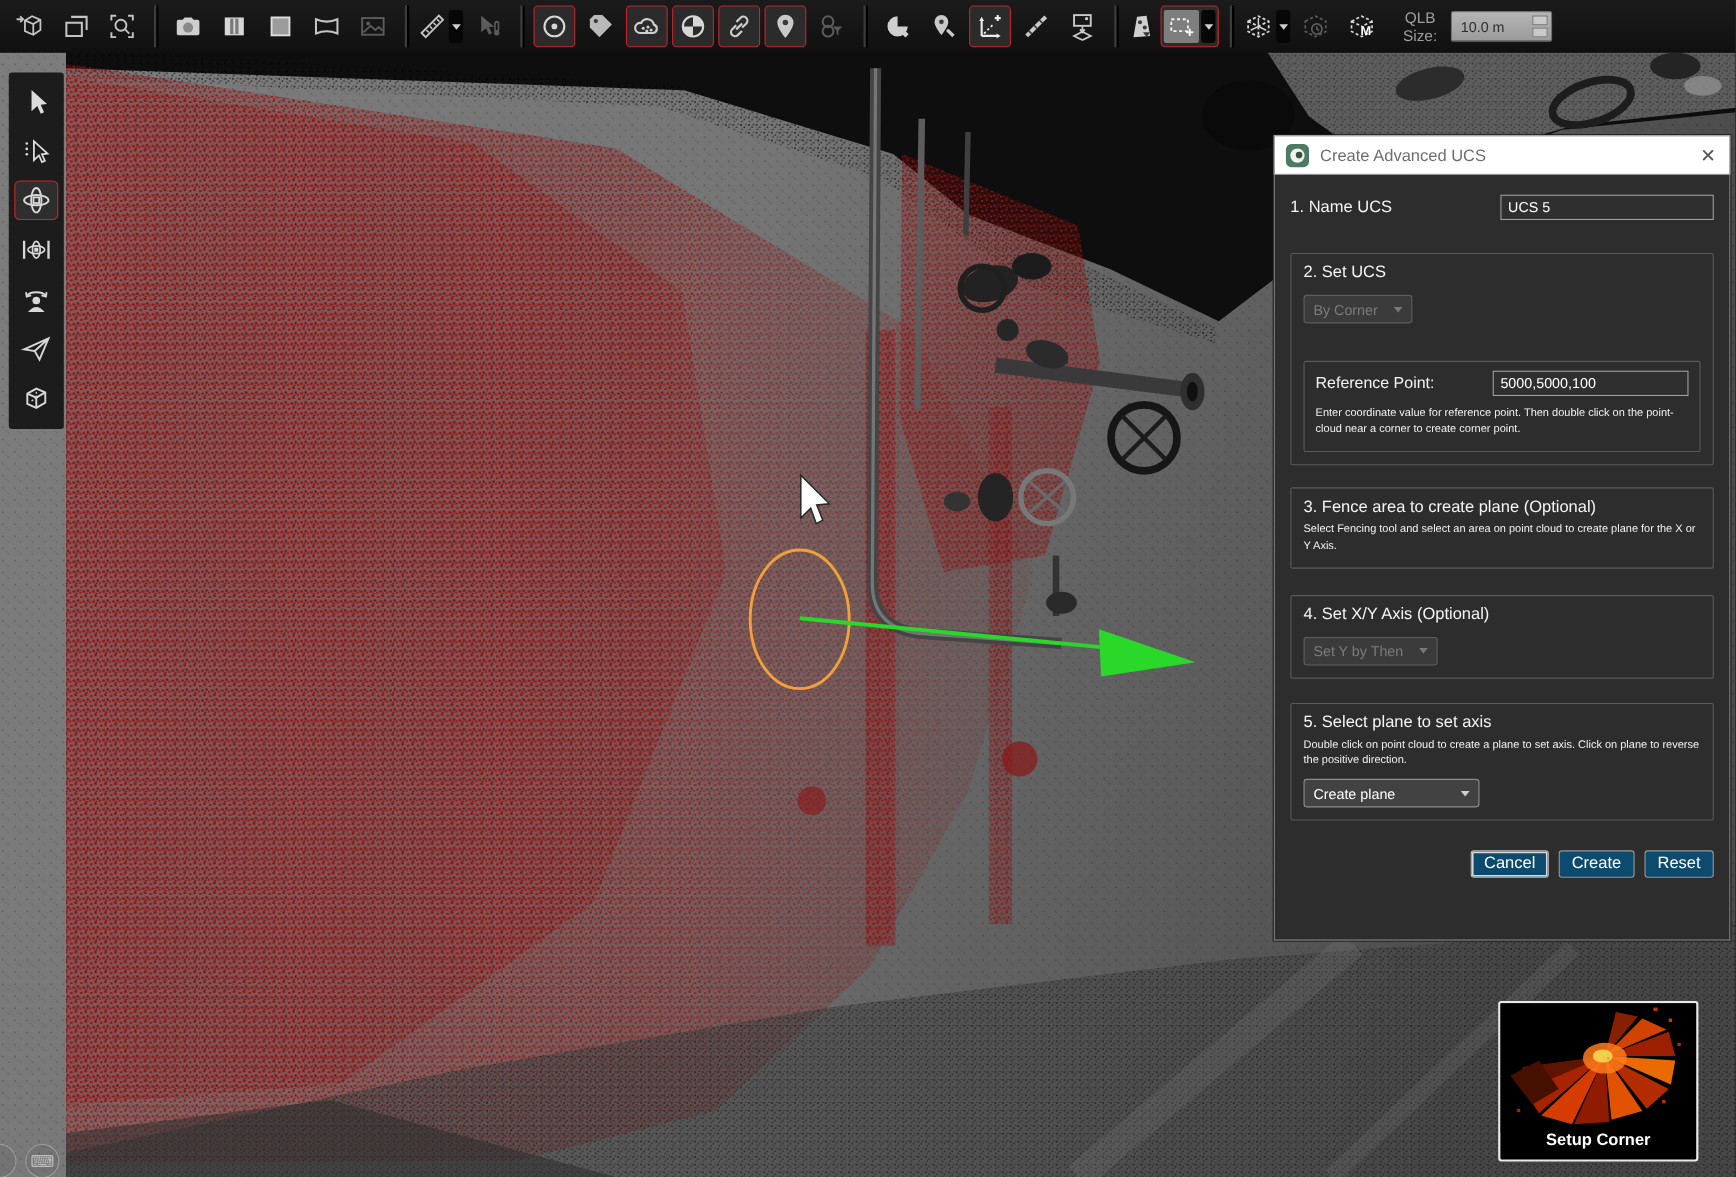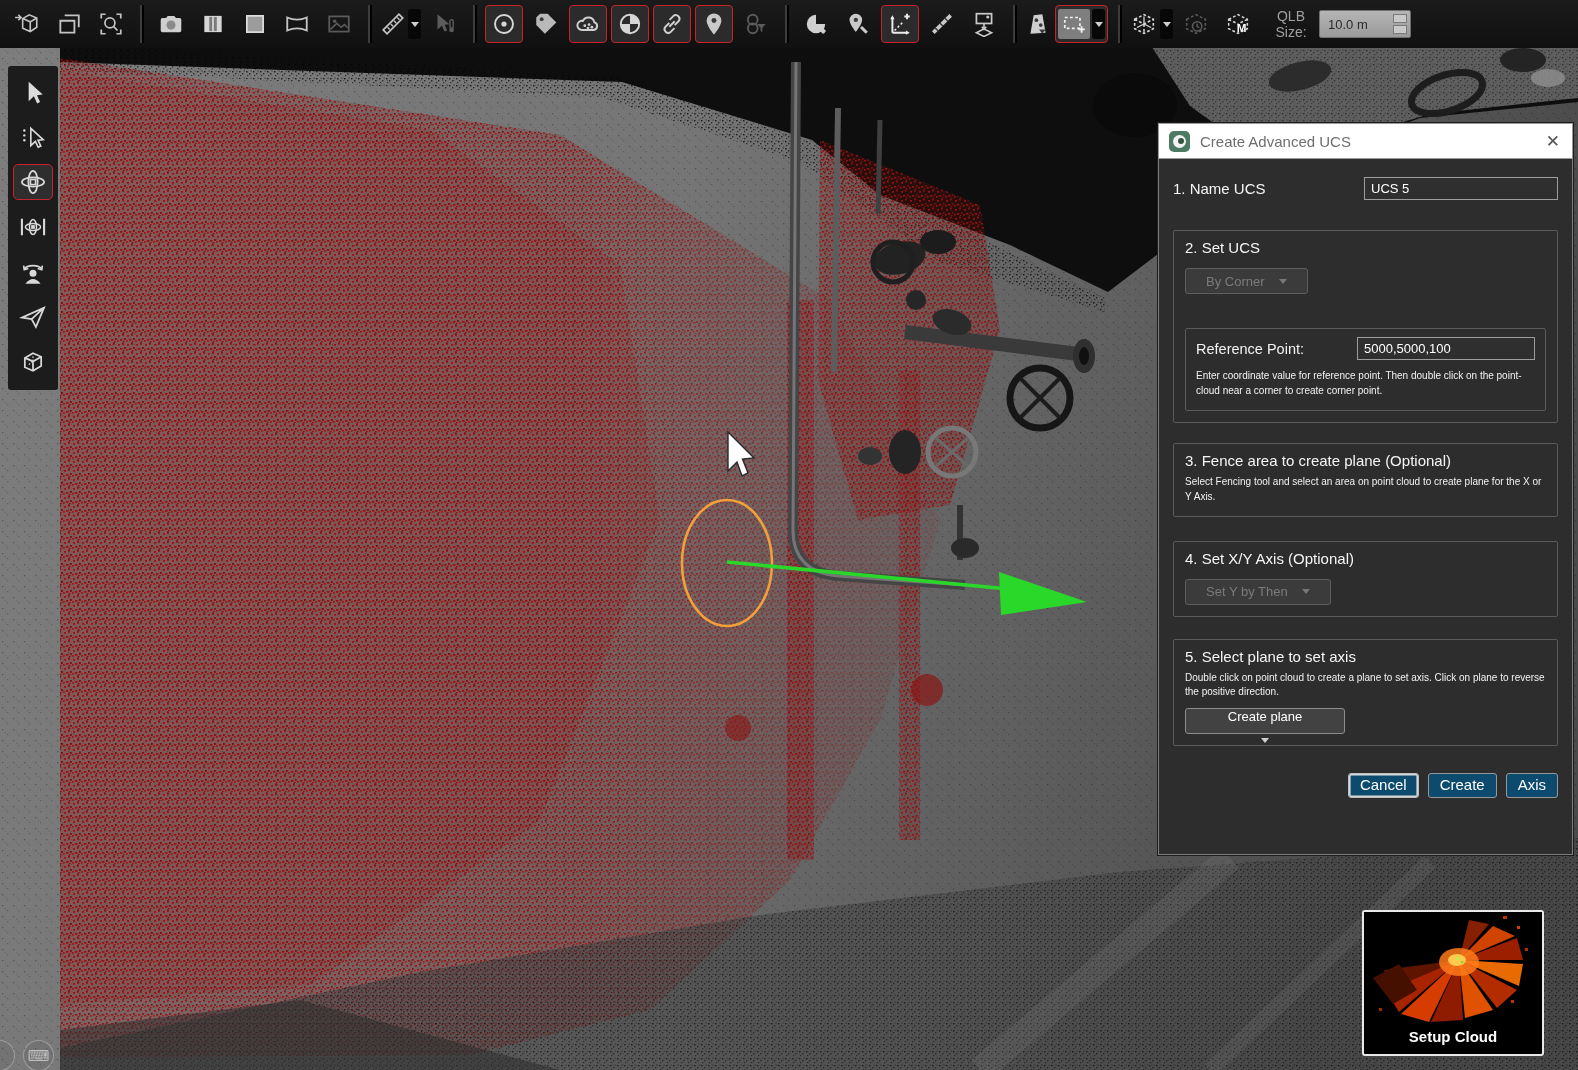--- a/index.html
+++ b/index.html
@@ -59,25 +59,25 @@
   .dlg-close { color:#555; font-size:17px; padding:0 2px; }
   .dlg-body { background:#2d2d2d; border:1px solid #7d7d7d; border-top:none; height:696px;
     padding:10px 14px 8px; color:#f2f2f2; }
   .row1 { display:flex; align-items:center; margin-top:8px; }
   .lbl { font-size:15px; color:#f5f5f5; }
   .tinput { background:#2f2f2f; border:1px solid #9d9d9d; color:#fff; font-size:13px;
     height:23px; padding:0 6px; font-family:"Liberation Sans",sans-serif; }
   .name-input { width:194px; margin-left:auto; }
   .gbox { border:1px solid #5a5a5a; border-radius:2px; padding:8px 11px 11px; }
   .g2 { margin-top:30px; }
-  .dd { display:inline-flex; align-items:center; height:26px; border-radius:3px; padding:0 20px;
+  .dd { display:inline-flex; align-items:center; height:26px; border-radius:3px; padding:0 8px;
     font-size:13px; gap:14px; }
   .dd.disabled { background:#3b3b3b; border:1px solid #5e5e5e; color:#7b7b7b; margin-top:12px; }
   .dd.disabled .caret { border-top-color:#777; }
-  .dd.enabled { background:#424242; border:1px solid #8d8d8d; color:#fff; width:160px; margin-top:8px;flex-direction:column; }
+  .dd.enabled { background:#424242; border:1px solid #8d8d8d; color:#fff; width:160px; margin-top:8px; }
   .dd .ddtxt { flex:1; }
   .refbox { border:1px solid #5a5a5a; border-radius:2px; padding:8px 10px 12px; margin-top:34px; }
   .refrow { display:flex; align-items:center; }
   .reflbl { font-size:14.5px; }
   .ref-input { width:178px; margin-left:auto; }
   .help { font-size:10px; line-height:1.47; margin-top:9px; color:#f2f2f2; }
   .g3 { margin-top:20px; }
   .g3 .help, .g5 .help { margin-top:6px; }
   .g4 { margin-top:24px; }
   .g5 { margin-top:22px; }
@@ -530,21 +530,21 @@
         <div class="help">Double click on point cloud to create a plane to set axis. Click on plane to reverse the positive direction.</div>
         <div class="dd enabled">
           <span class="ddtxt">Create plane</span>
           <span class="caret"></span>
         </div>
       </div>
 
       <div class="btnrow">
         <button class="btn focus">Cancel</button>
         <button class="btn">Create</button>
-        <button class="btn">Axis</button>
+        <button class="btn">Reset</button>
       </div>
     </div>
   </div>
 
   <div class="setup-cloud">
     <svg width="178" height="118" viewBox="0 0 178 118">
       <rect width="178" height="118" fill="#000"></rect>
       <g transform="translate(95,48)">
         <polygon points="0,0 -75,28 -60,52" fill="#a82400"></polygon>
         <polygon points="0,0 -58,54 -30,62" fill="#d63c00"></polygon>
@@ -561,21 +561,21 @@
         <rect x="-3" y="-3" width="3" height="3" fill="#aef54e"></rect>
         <rect x="2" y="1" width="2.4" height="2.4" fill="#7de03a"></rect>
         <polygon points="-86,18 -60,4 -42,30 -66,44" fill="#451000"></polygon>
         <rect x="44" y="-44" width="4" height="3" fill="#c33000"></rect>
         <rect x="58" y="-34" width="3" height="3" fill="#d63c00"></rect>
         <rect x="66" y="-12" width="3" height="3" fill="#b32c00"></rect>
         <rect x="52" y="40" width="3" height="3" fill="#c33000"></rect>
         <rect x="-80" y="48" width="3" height="3" fill="#a82400"></rect>
       </g>
     </svg>
-    <div class="sc-label">Setup Cloud</div>
+    <div class="sc-label">Setup Corner</div>
   </div>
 
   <div class="ghost g0"></div>
   <div class="ghost g1">
       <span>⌨</span>
     </div>
 
 </div>
 
 </body></html>

